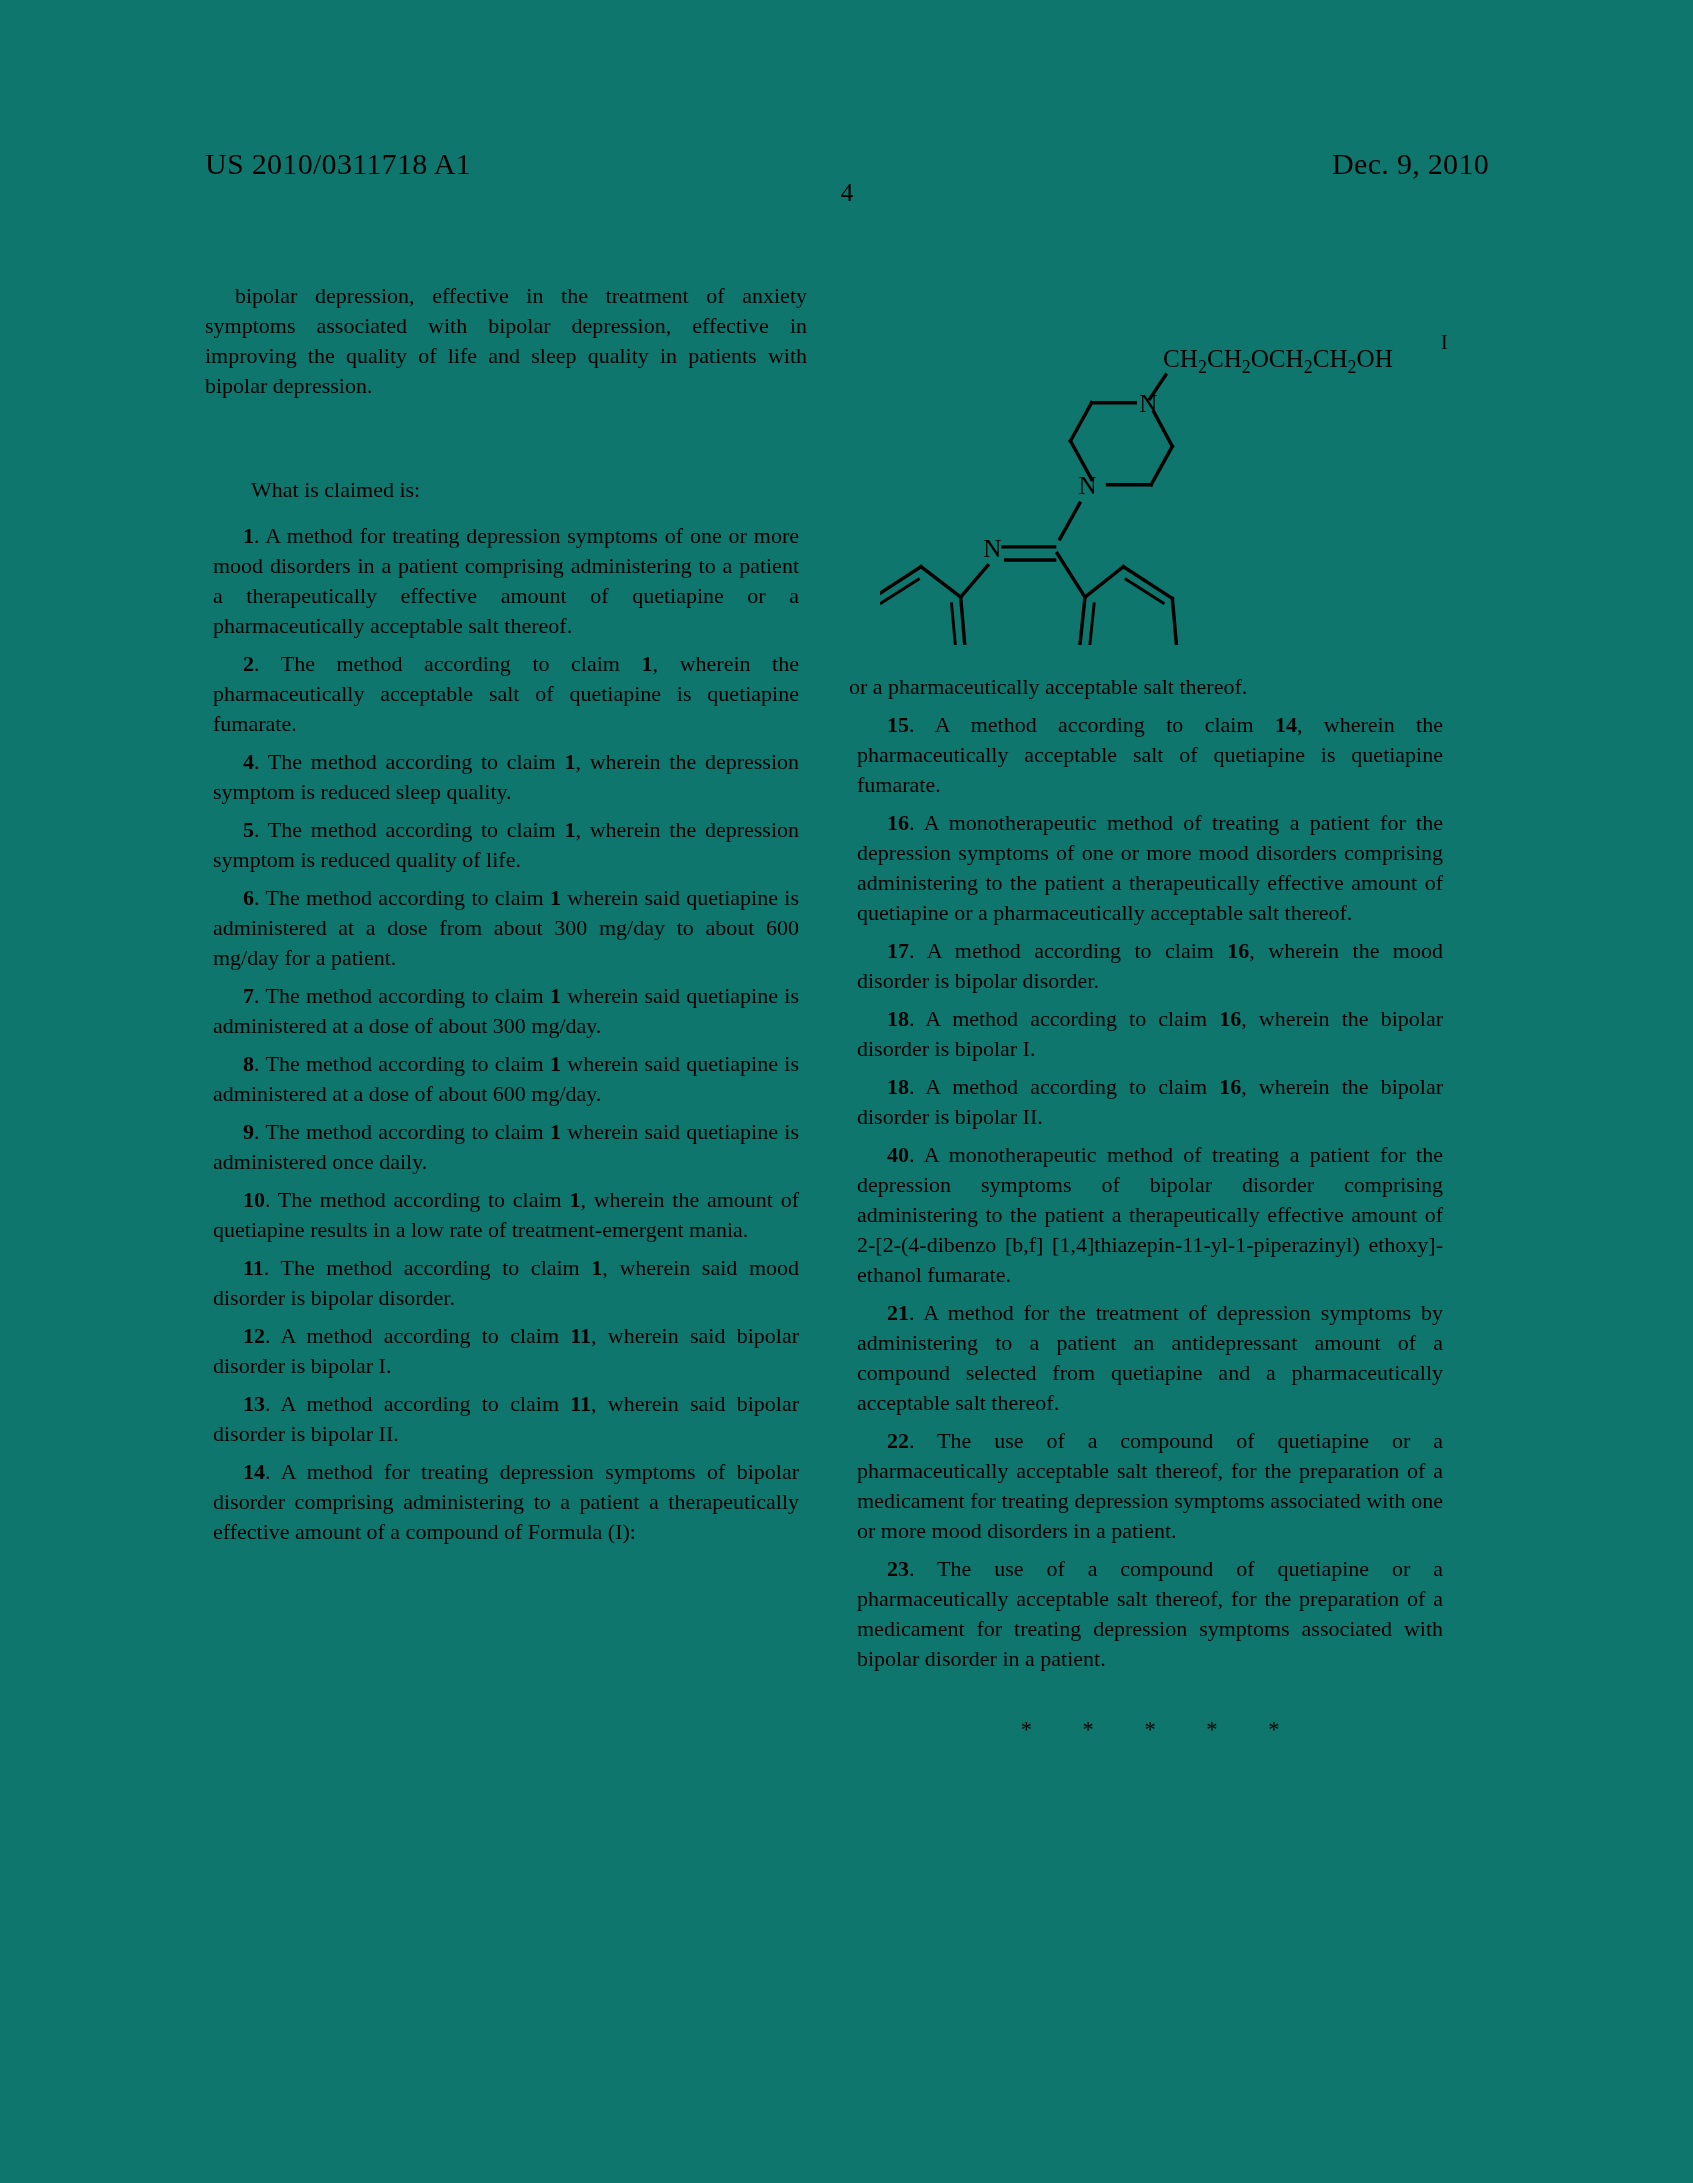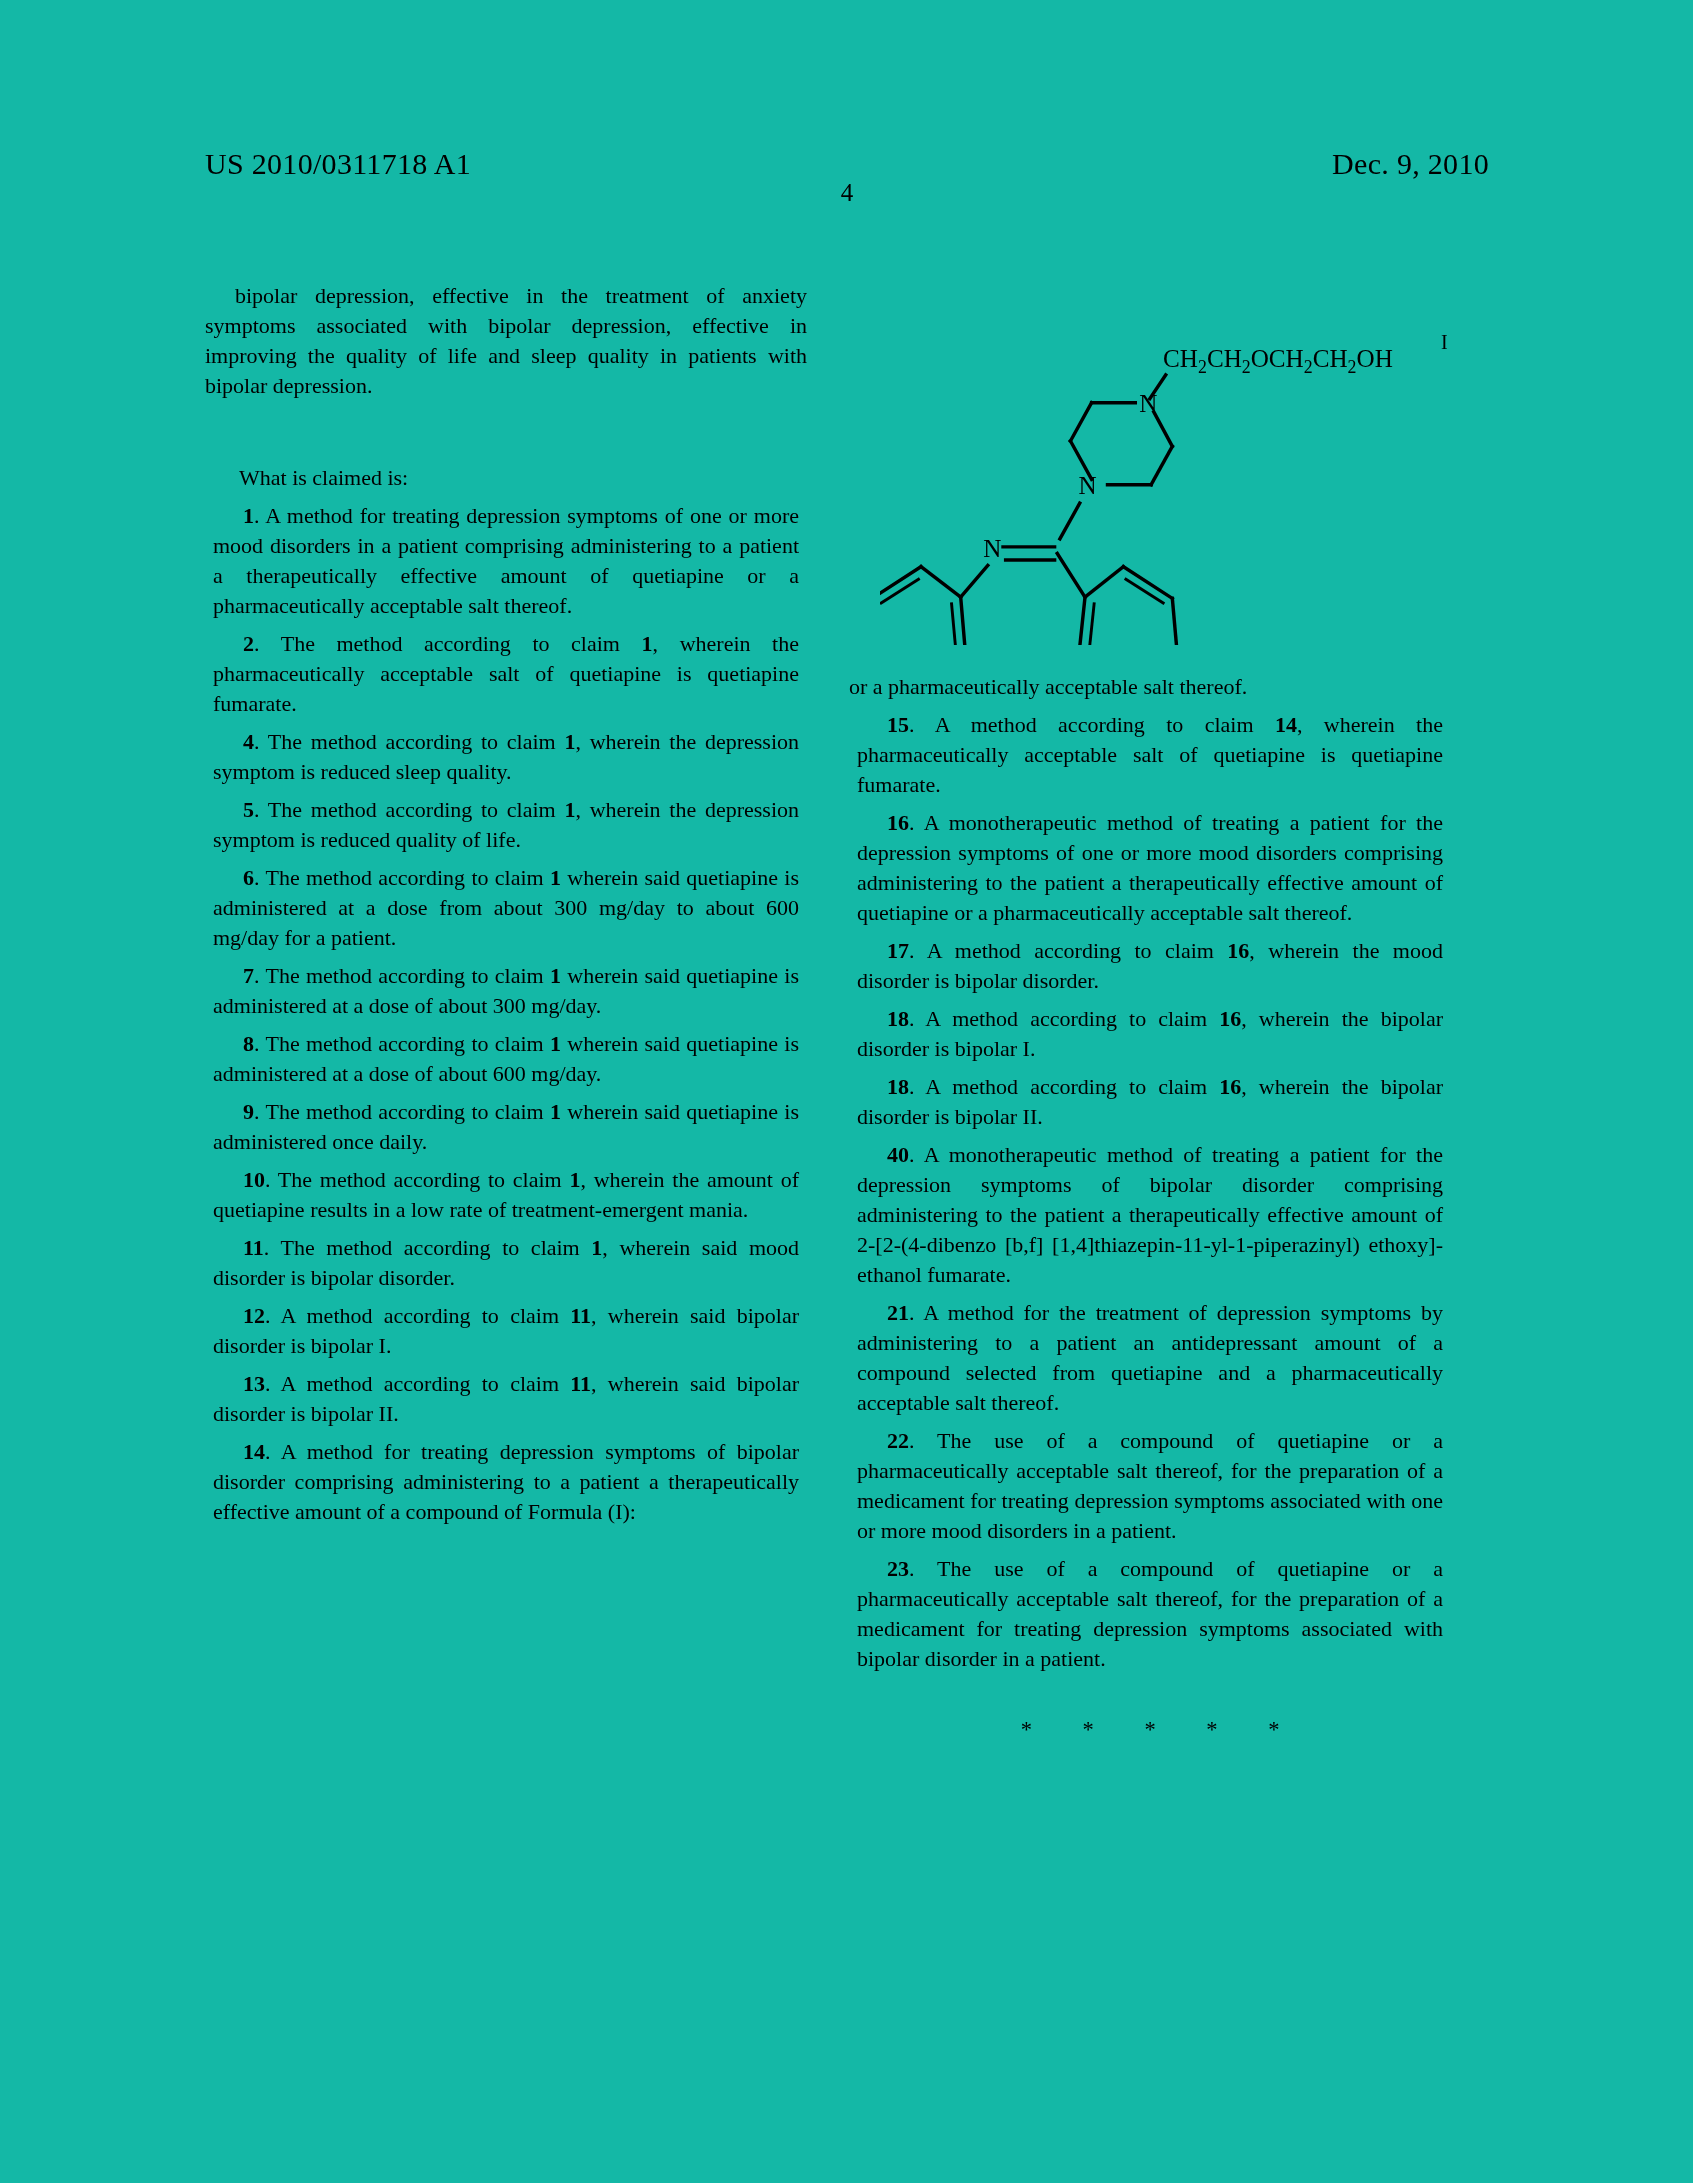--- a/index.html
+++ b/index.html
@@ -8,21 +8,21 @@
     background: #ffffff;
   }
   body {
     font-family: "Liberation Serif", "DejaVu Serif", serif;
     color: #000000;
   }
   #page {
     position: relative;
     width: 1694px;
     height: 2183px;
-    background: #14b8a6;
+    background: #0f766e;
     overflow: hidden;
   }
 
   
   .runhead {
     position: absolute;
     top: 147px;
     left: 205px;
     right: 205px;
     height: 40px;
@@ -68,21 +68,21 @@
     margin: 0;
     text-indent: 30px;
   }
   .para.noindent { text-indent: 0; }
 
   
   .gap-claims { height: 58px; }
   .claim { margin: 8px; text-indent: 30px; }
 
   
-  .claimshead { text-indent: 30px; margin: 4px; }
+  .claimshead { text-indent: 30px; margin: 16px; }
 
   
   .stars {
     margin-top: 41px;
     text-align: center;
     font-size: 22.5px;
     letter-spacing: 22.5px;
     text-indent: 22.5px;
   }
 

